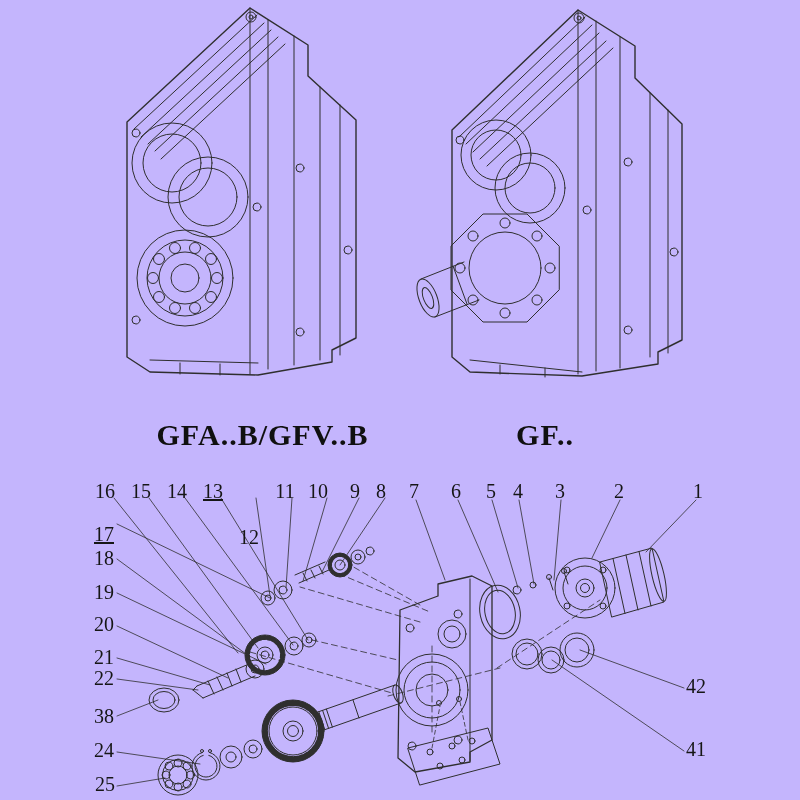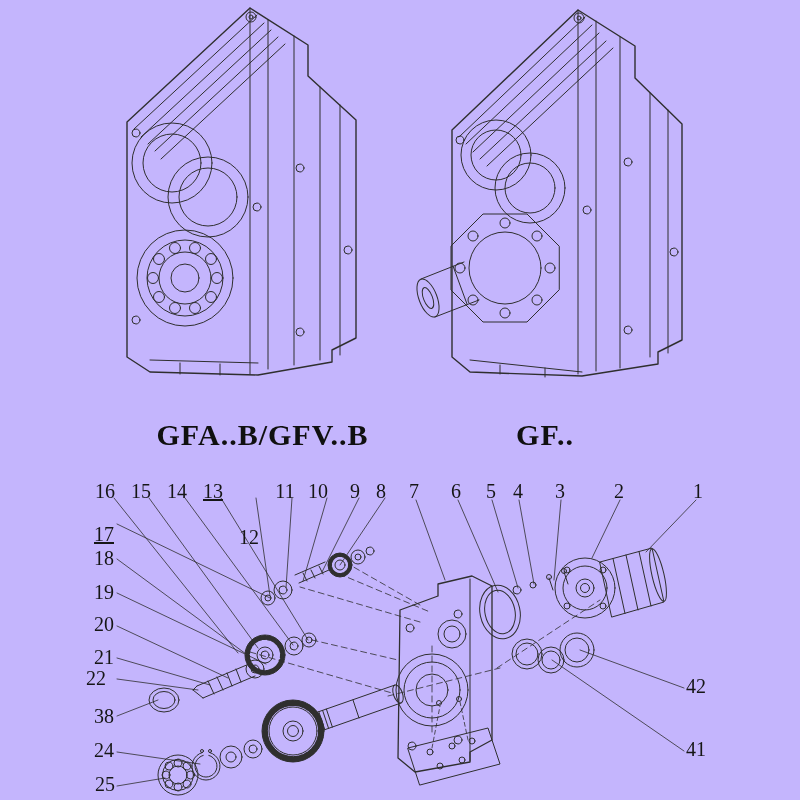--- a/index.html
+++ b/index.html
@@ -362,21 +362,21 @@
   <span class="callout" style="left:518px;top:491px;">4</span>
   <span class="callout" style="left:560px;top:491px;">3</span>
   <span class="callout" style="left:619px;top:491px;">2</span>
   <span class="callout" style="left:698px;top:491px;">1</span>
 
   <span class="callout" style="left:104px;top:534px;text-decoration:underline;">17</span>
   <span class="callout" style="left:104px;top:558px;">18</span>
   <span class="callout" style="left:104px;top:592px;">19</span>
   <span class="callout" style="left:104px;top:624px;">20</span>
   <span class="callout" style="left:104px;top:657px;">21</span>
-  <span class="callout" style="left:96px;top:678px;">22</span>
+  <span class="callout" style="left:104px;top:678px;">22</span>
   <span class="callout" style="left:104px;top:716px;">38</span>
   <span class="callout" style="left:104px;top:750px;">24</span>
   <span class="callout" style="left:105px;top:784px;">25</span>
 
   <span class="callout" style="left:696px;top:686px;">42</span>
   <span class="callout" style="left:696px;top:749px;">41</span>
 
 </div>
 
 </body></html>

